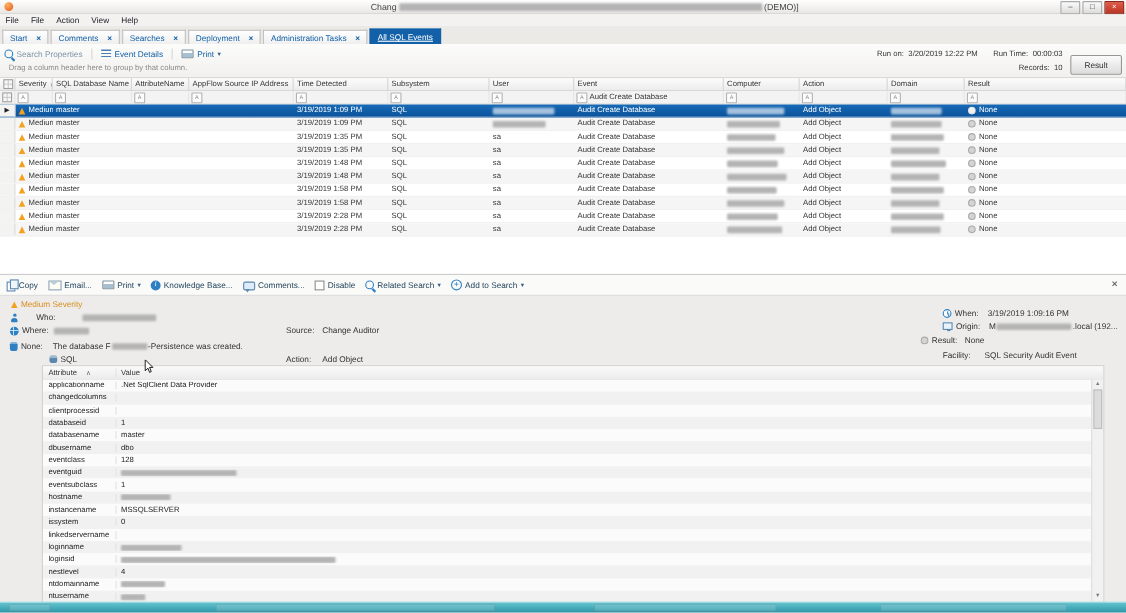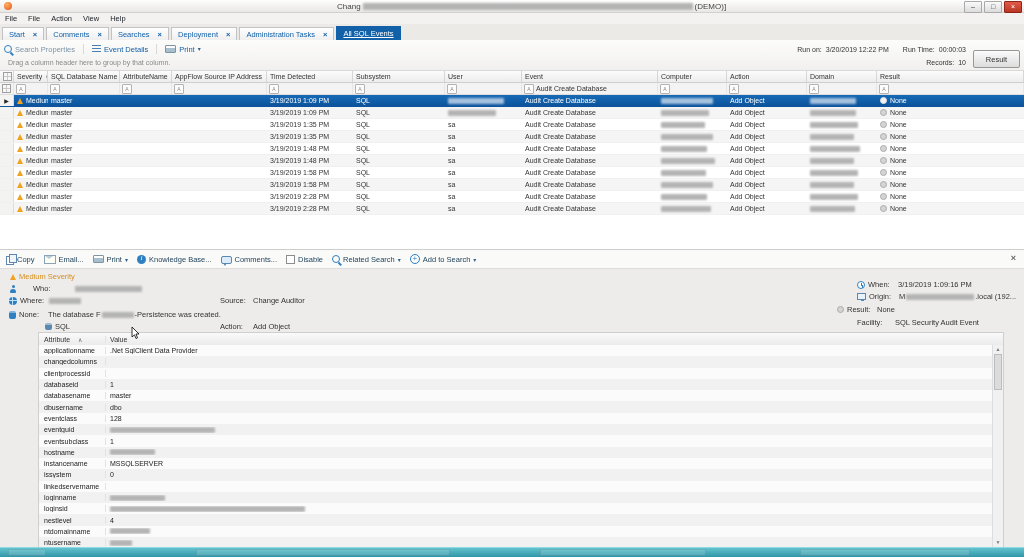--- a/index.html
+++ b/index.html
@@ -54,21 +54,21 @@
   .tri{width:0;height:0;border-left:3.5px solid transparent;border-right:3.5px solid transparent;border-bottom:6px solid #f2a21f;flex-shrink:0;}
   .dot{width:5px;height:5px;border-radius:50%;background:#d4d4d4;border:1px solid #ababab;flex-shrink:0;}
   .sel .dot{background:#f2f2f2;border-color:#e3e3e3;}
   
   .detail{position:absolute;top:249px;left:0;right:0;bottom:0;background:#edecea;border-top:1px solid #cdcdcd;}
   .dtoolbar{position:absolute;top:0;left:0;right:0;height:18px;background:#fafaf9;border-bottom:1px solid #dcdcdc;display:flex;align-items:center;gap:9px;padding-left:6px;font-size:7.5px;color:#24465e;}
   .ditem{display:flex;align-items:center;gap:3px;white-space:nowrap;}
   .dclose{position:absolute;right:8px;top:3px;font-size:9px;line-height:10px;color:#666;font-weight:bold;}
   .dline{position:absolute;display:flex;align-items:center;gap:3px;font-size:7.5px;color:#333;white-space:nowrap;height:9px;}
   .dline .dl{display:inline-block;width:26px;}
-  .dline .dlm{display:inline-block;width:30px;}
+  .dline .dlm{display:inline-block;width:30px;margin-left:40px;}
   .dline .dlr{display:inline-block;width:27px;}
   .sevline{color:var(--severity);}
   .vgroup{display:flex;align-items:center;gap:1px;}
   
   .attrs{position:absolute;left:38px;top:82px;width:966px;height:216px;background:#fbfbfb;border:1px solid #cfcfcf;overflow:hidden;box-sizing:border-box;}
   .attr-head{height:12px;display:flex;align-items:center;background:linear-gradient(#fafafa,#ebebeb);border-bottom:1px solid #d2d2d2;font-size:7px;color:#333;}
   .an{width:67px;padding-left:5px;border-right:1px solid #e2e2e2;box-sizing:border-box;flex-shrink:0;display:flex;align-items:center;gap:8px;overflow:hidden;white-space:nowrap;}
   .av{flex:1;padding-left:4px;display:flex;align-items:center;overflow:hidden;white-space:nowrap;}
   .attr-body{position:absolute;top:12px;left:0;right:11px;bottom:0;overflow:hidden;}
   .arow{display:flex;height:11.3px;align-items:center;font-size:7px;color:#222;background:#fbfbfb;}

